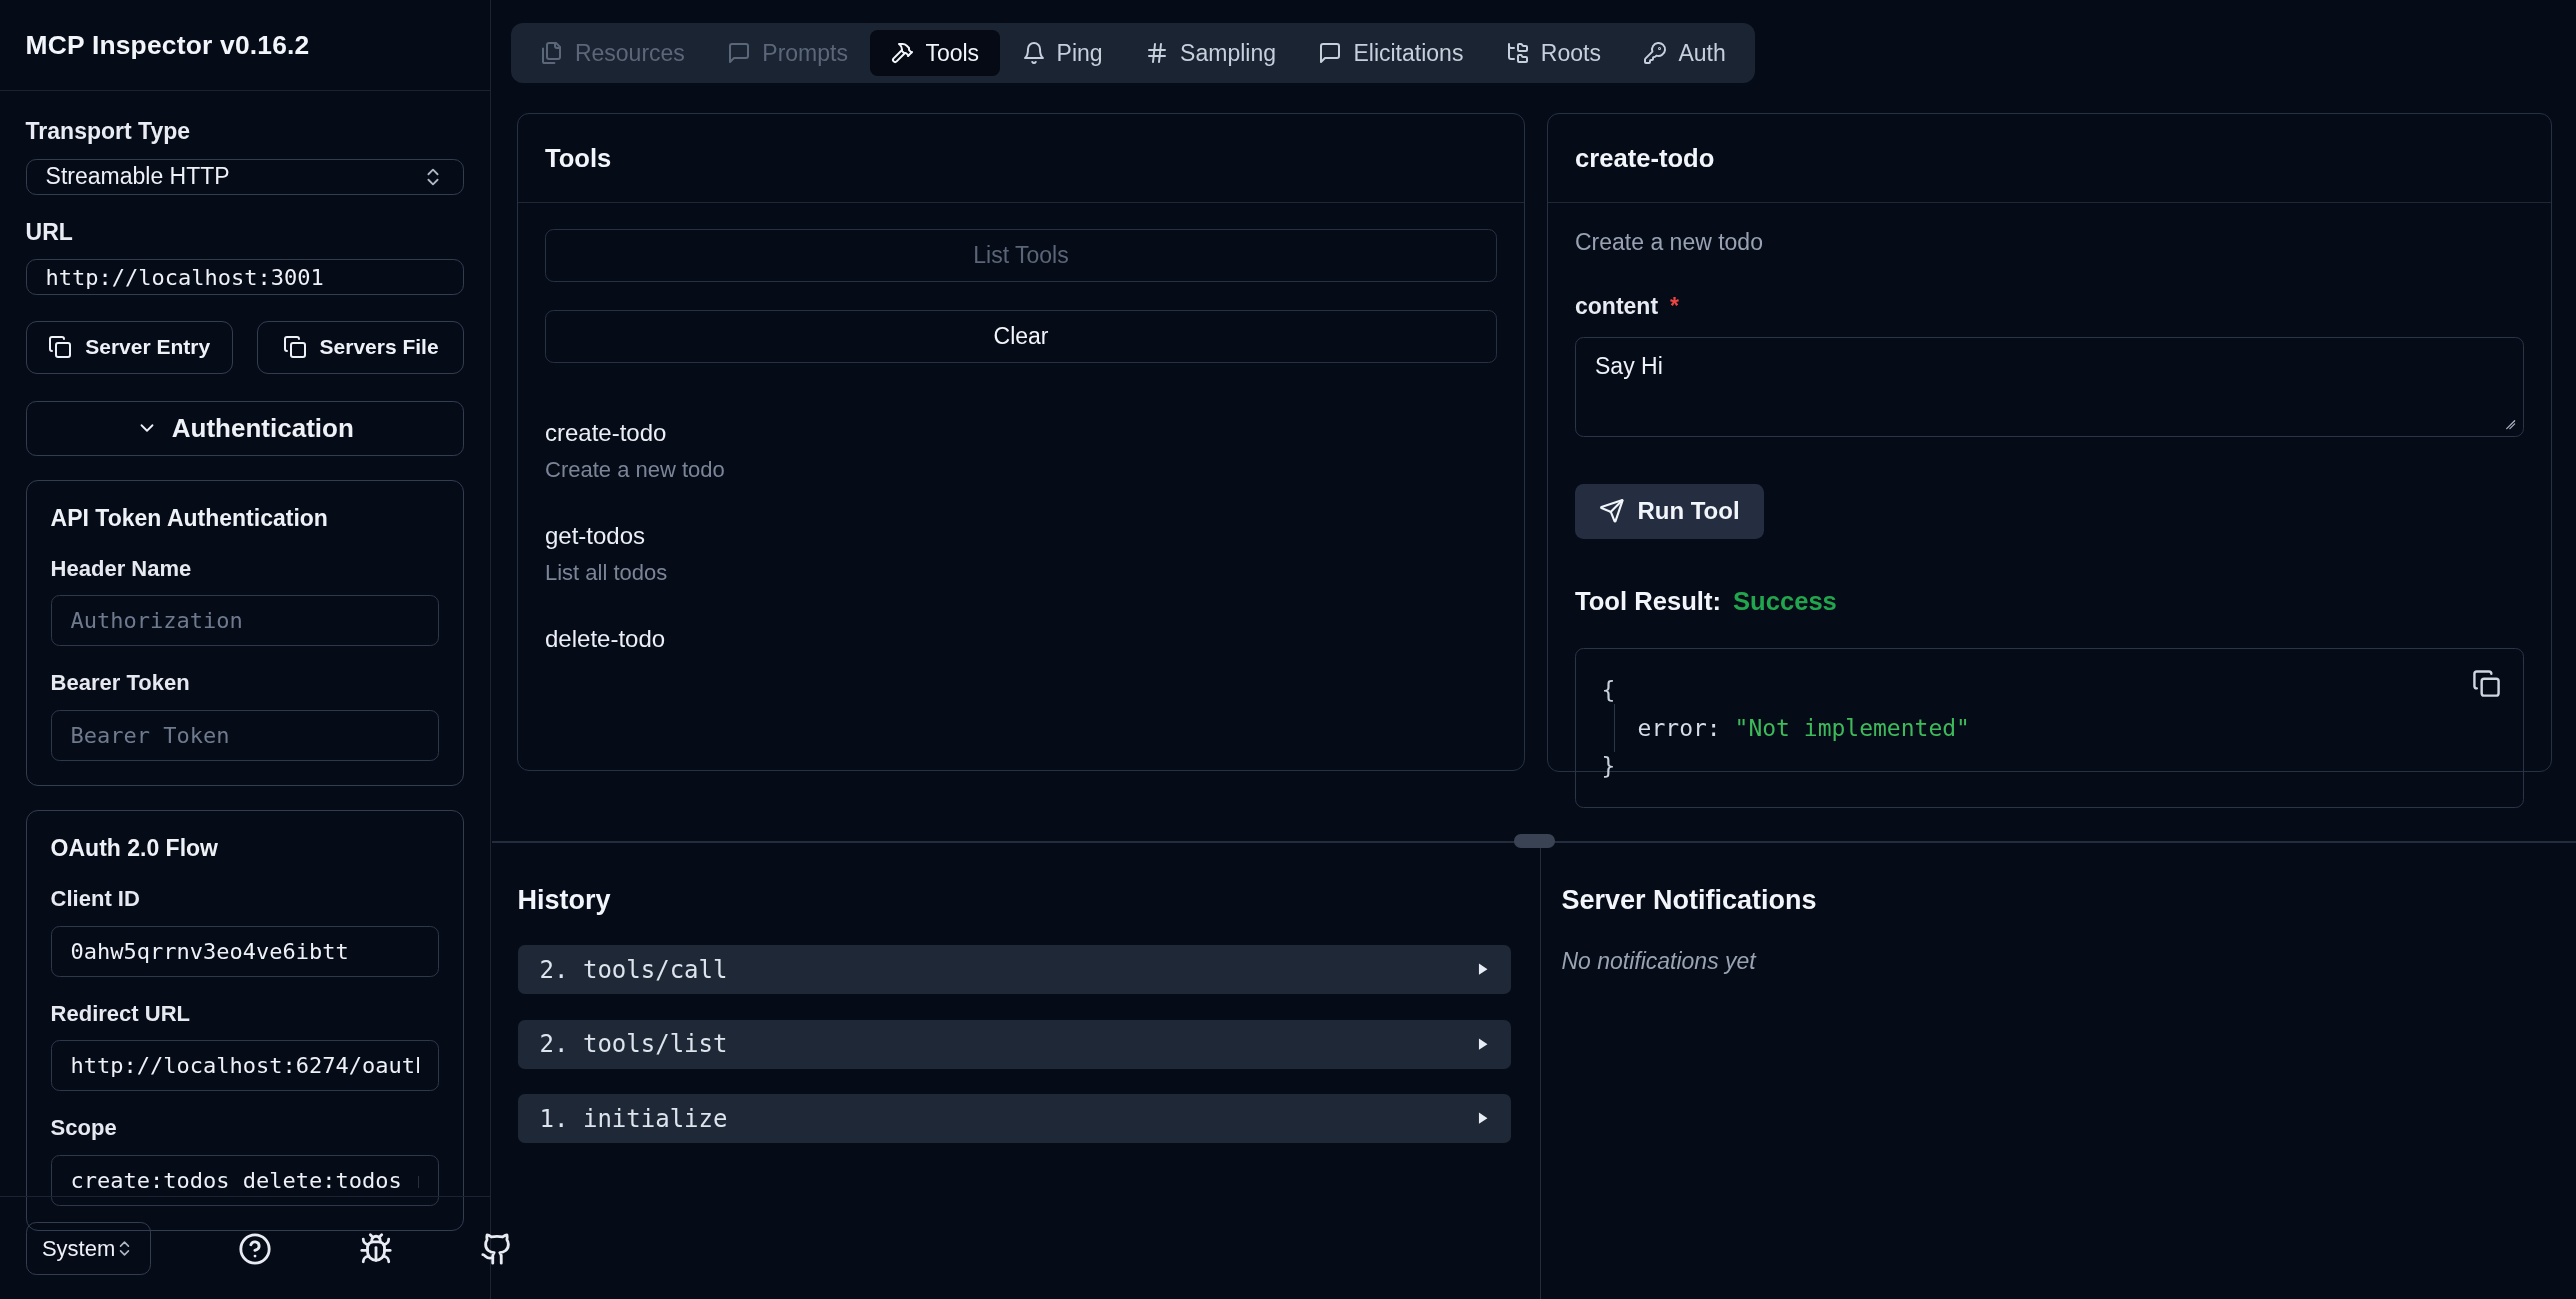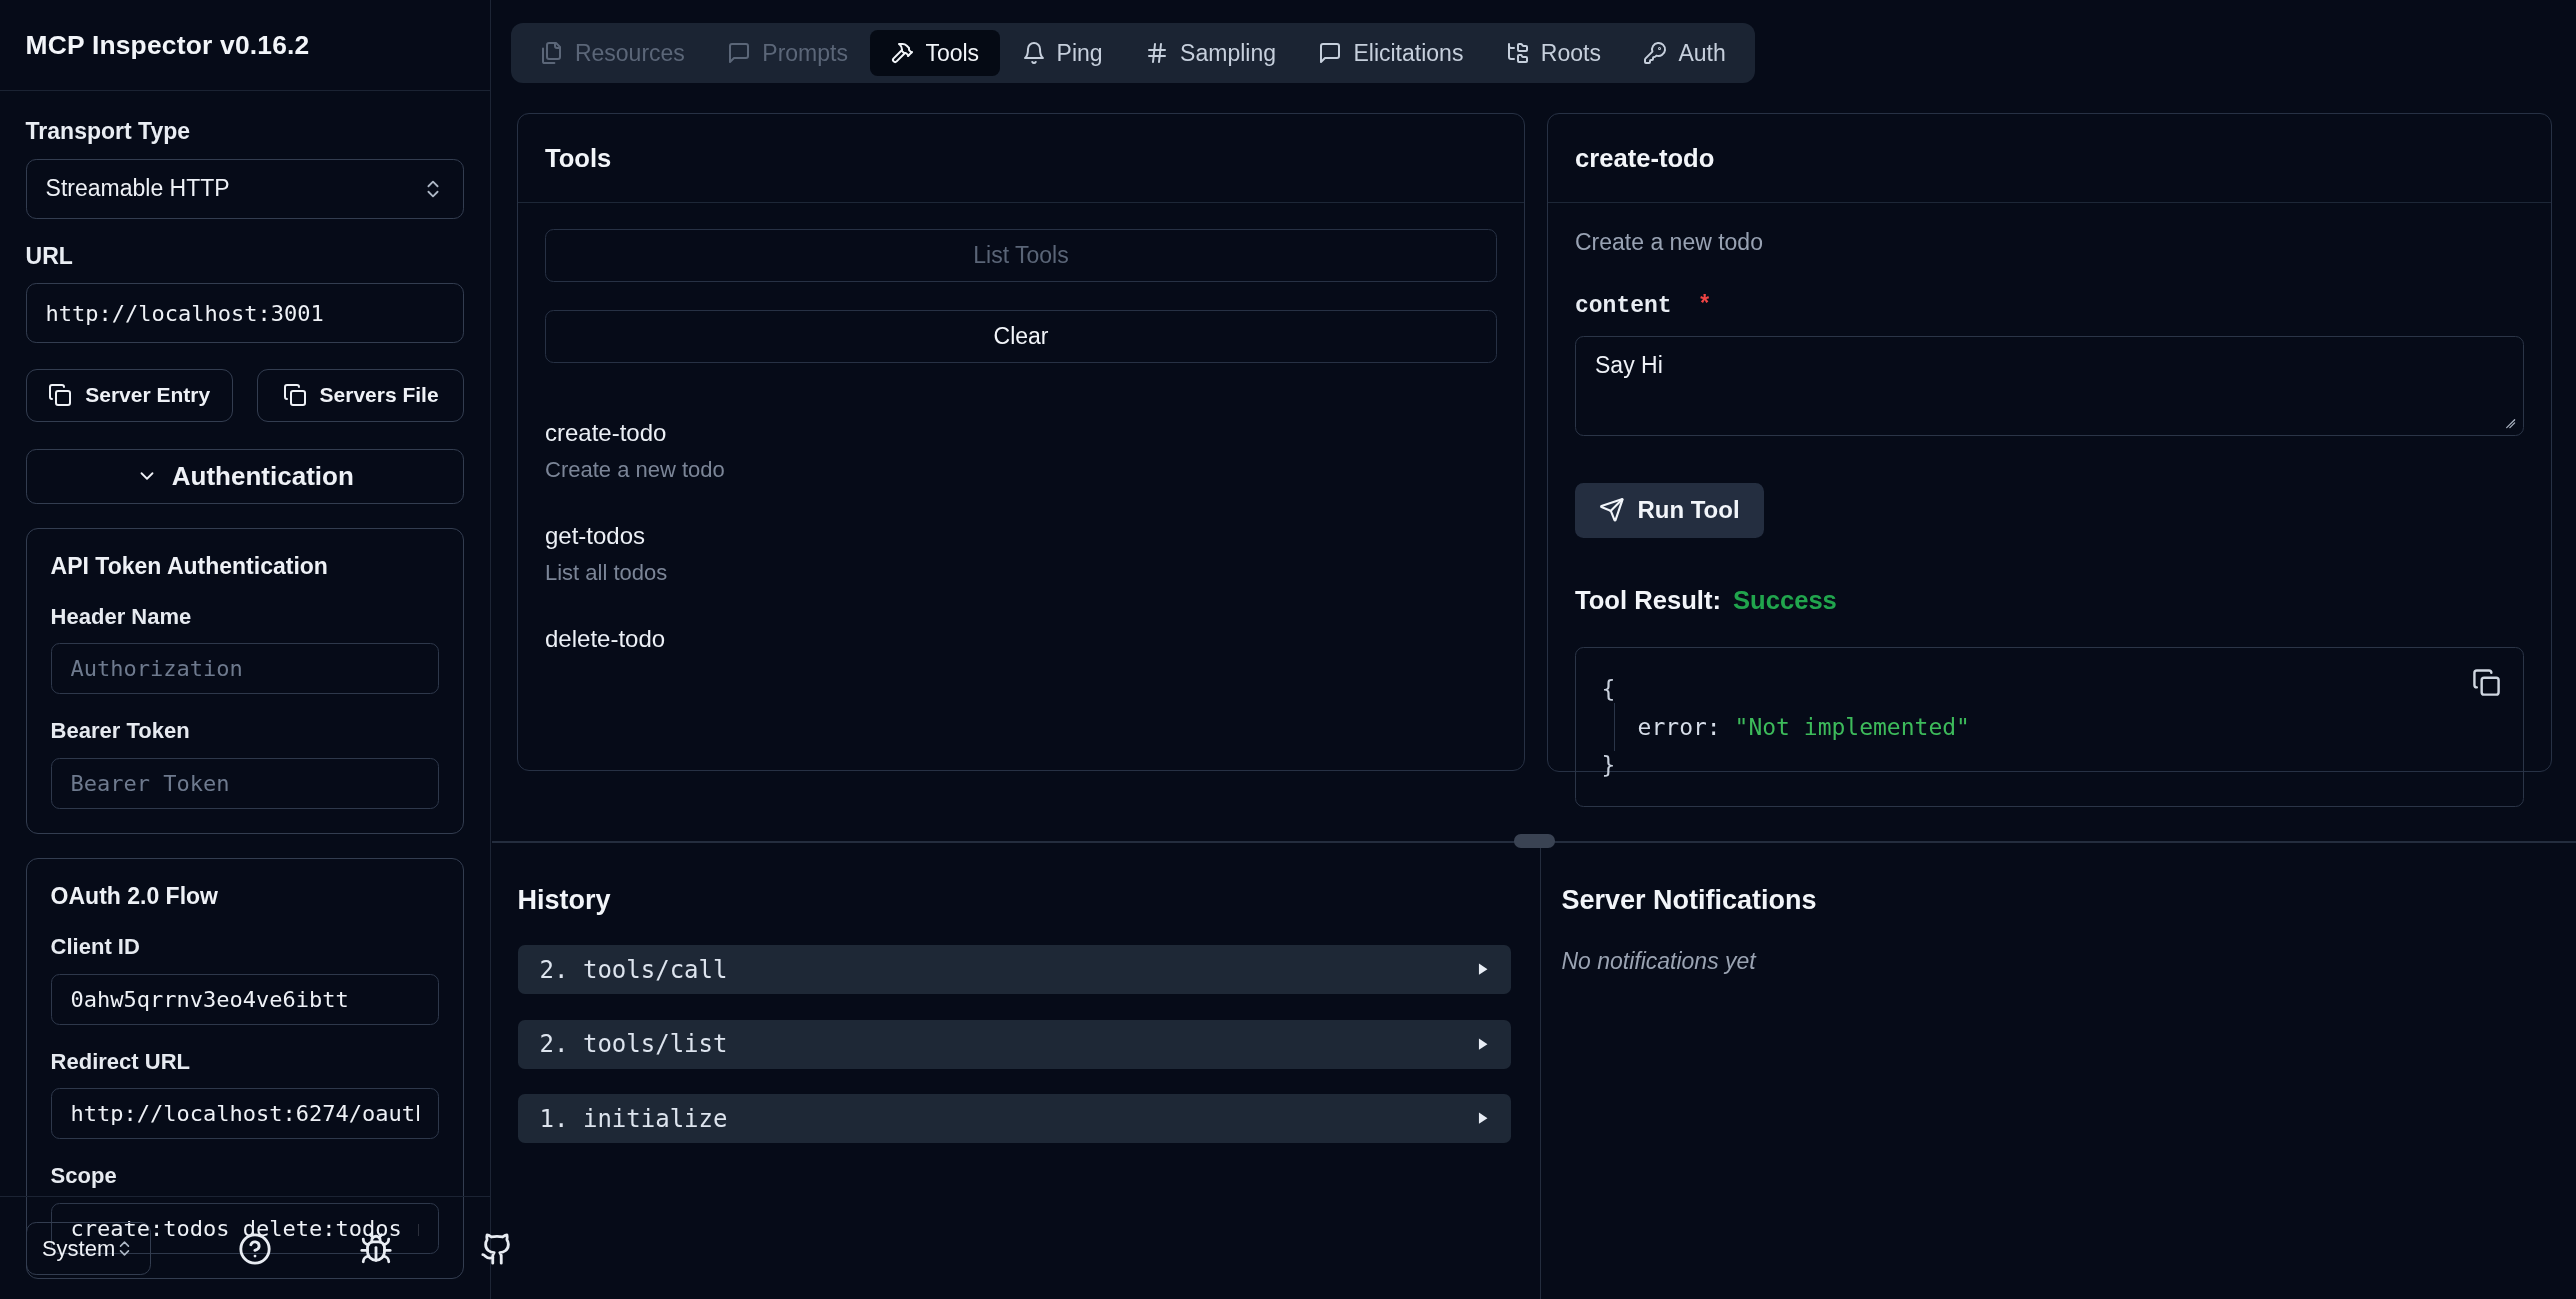--- a/index.html
+++ b/index.html
@@ -21,21 +21,21 @@
   }
   .sidebar-header {
     height: 91px; display: flex; align-items: center; padding-left: 25.6px;
     border-bottom: 1.7px solid #1b2333;
   }
   .sidebar-title { font-size: 26.4px; font-weight: bold; letter-spacing: 0.2px; }
   .sidebar-body { padding: 22px 25.6px 0 25.6px; }
   .side-label { font-size: 23px; font-weight: 600; color: #e9edf3; }
   .mt6 { margin-top: 5.1px; } .mt16 { margin-top: 13.6px; } .mt28 { margin-top: 24px; }
   .select-box, .text-input {
-    height: 60px; border: 1.7px solid #333d50; border-radius: 10.2px;
+    height: 36px; border: 1.7px solid #333d50; border-radius: 10.2px;
     display: flex; align-items: center; padding: 0 19px; background: transparent;
     width: 100%; color: #eef1f6; font-size: 23px;
   }
   .select-box { justify-content: space-between; cursor: pointer; }
   .select-box .chev { color: #aeb8c6; }
   .text-input { font-family: "DejaVu Sans Mono", monospace; font-size: 22px; }
   .text-input::placeholder { color: #6e7a8e; }
   .btn-row { display: flex; gap: 24px; margin-top: 25.6px; }
   .side-btn {
     flex: 1; height: 53px; border: 1.7px solid #333d50; border-radius: 11px; background: transparent;
@@ -96,21 +96,21 @@
     cursor: pointer;
   }
   .wide-btn.disabled { color: #5a6577; cursor: default; }
   .tool-list { margin-top: 56px; }
   .tool-item { margin-bottom: 39px; cursor: pointer; }
   .tool-name { font-size: 24px; font-weight: 500; color: #ecf0f6; }
   .tool-desc { font-size: 22px; color: #7b8597; margin-top: 10.2px; }
 
   
   .run-desc { font-size: 23px; color: #98a2b3; }
-  .content-label-row { margin-top: 37px; display: flex; gap: 26px; align-items: center; font-family: Liberation Mono, monospace; }
+  .content-label-row { margin-top: 37px; display: flex; gap: 12px; align-items: center; }
   .content-label { font-size: 23px; font-weight: 600; color: #e8ecf2; }
   .req-star { color: #ef4444; font-size: 23px; font-weight: 600; }
   .content-area-wrap { position: relative; margin-top: 17px; }
   .content-area {
     width: 100%; height: 100px; border: 1.7px solid #2b3547; border-radius: 8.5px; background: transparent;
     color: #eef1f6; font-size: 23px; font-family: "Liberation Sans", sans-serif;
     padding: 15.3px 19px; resize: none; outline: none;
   }
   .resize-grip { position: absolute; right: 6.8px; bottom: 8.5px; color: #aab3c2; }
   .run-btn {

